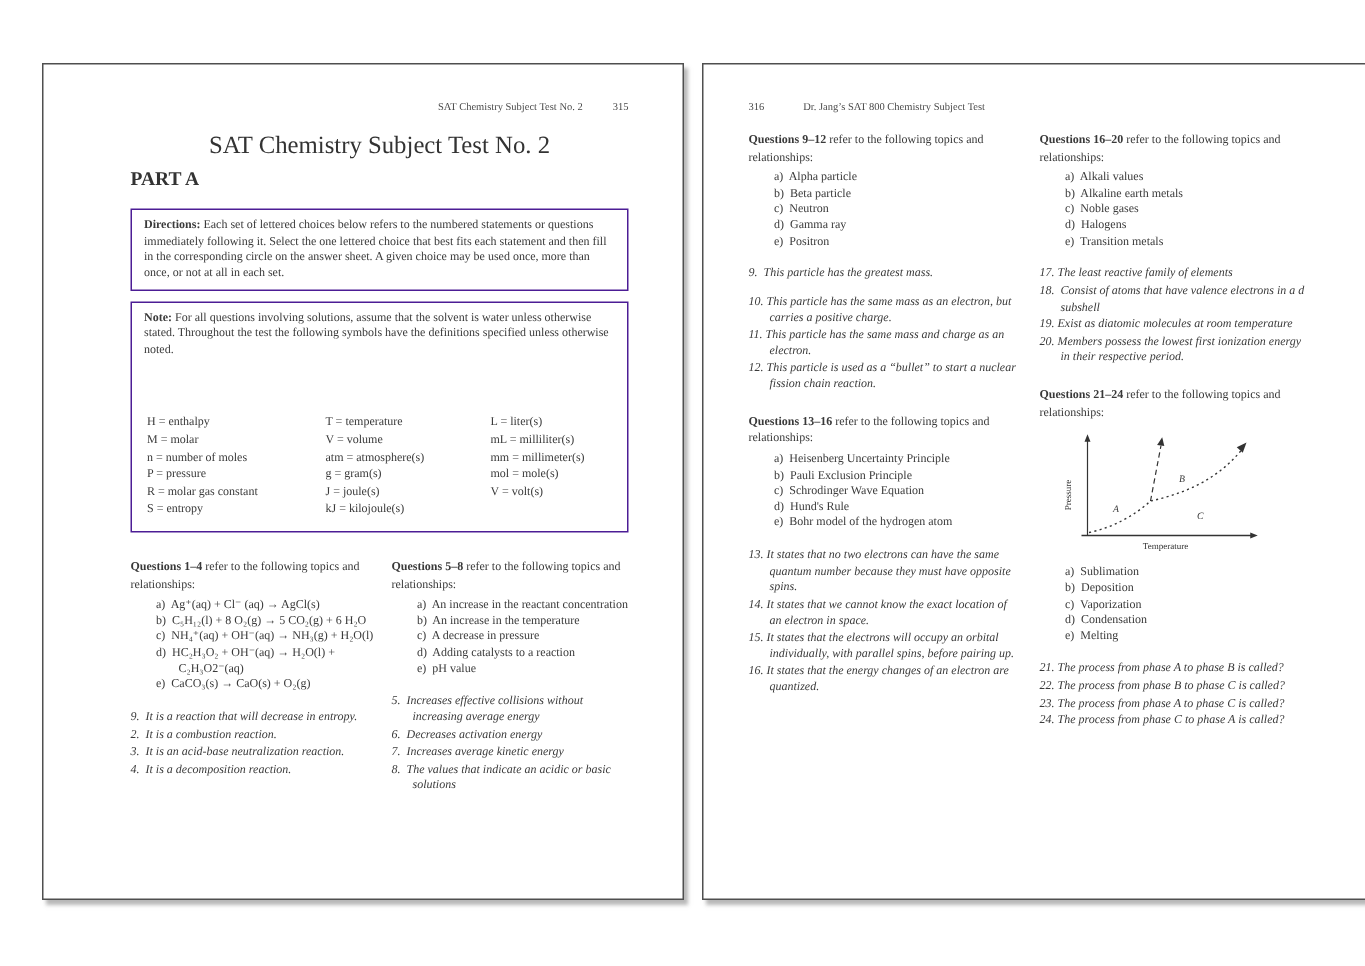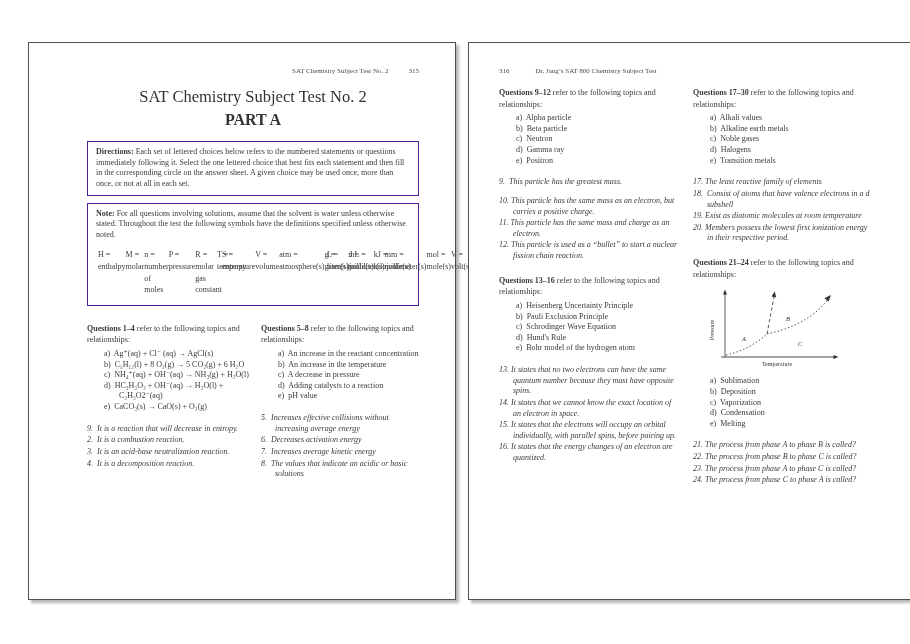--- a/index.html
+++ b/index.html
@@ -8,26 +8,26 @@
   .page{position:absolute;top:42px;height:558px;background:#fff;box-sizing:border-box;
         border:1.5px solid #4f4f4f;box-shadow:2.5px 3px 2.5px rgba(125,125,125,.55);}
   #left-page{left:28px;width:428px;}
   #right-page{left:468px;width:462px;}
   .lp-inner{padding:24px 36px 0 58px;}
   .rp-inner{padding:24px 28px 0 30px;}
   .hdr{font-size:7px;color:#4a4a4a;display:flex;}
   .lp-hdr{justify-content:flex-end;}
   .rp-hdr .sp{margin-left:26px;}
   h1{font-size:16.5px;font-weight:normal;text-align:center;margin:12px 0 4px;color:#333;}
-  h2{font-size:16px;font-weight:bold;text-align:center;margin:0 0 12px;color:#333;}
+  h2{font-size:13px;font-weight:bold;text-align:left;margin:0 0 12px;color:#333;}
   .box{border:1px solid #4c1d95;padding:5px 8px;font-size:8px;line-height:1.33;}
   .note-box{margin-top:7px;}
   .bold{font-weight:bold;}
   .symbols{display:flex;margin:9px 0 4px 2px;line-height:1.45;}
-  .sym-col{display:flex;flex-direction:row;}
+  .sym-col{display:flex;flex-direction:column;margin-top:28px;}
   .sym-col1{width:119px;}
   .sym-col2{width:110px;}
   .two-col{display:flex;gap:10px;margin-top:17px;}
   .col-a{width:164px;}
   .col-b{flex:1;}
   .rp-cols{display:flex;gap:13px;}
   .rp-col{width:181px;}
   .qblock{font-size:8px;line-height:1.33;}
   .qblock + .qblock{margin-top:13px;}
   .q-heading{margin:0 0 3px;line-height:1.45;}
@@ -170,21 +170,21 @@
             <div class="q-item">14. It states that we cannot know the exact location of an electron in space.</div>
             <div class="q-item">15. It states that the electrons will occupy an orbital individually, with parallel spins, before pairing up.</div>
             <div class="q-item">16. It states that the energy changes of an electron are quantized.</div>
           </div>
         </section>
 
       </div>
       <div class="rp-col">
 
         <section class="qblock">
-          <p class="q-heading"><span class="bold">Questions 17–30</span><span> refer to the following topics and relationships:</span></p>
+          <p class="q-heading"><span class="bold">Questions 16–20</span><span> refer to the following topics and relationships:</span></p>
           <div class="choices">
             <div class="choice">a)  Alkali values</div>
             <div class="choice">b)  Alkaline earth metals</div>
             <div class="choice">c)  Noble gases</div>
             <div class="choice">d)  Halogens</div>
             <div class="choice">e)  Transition metals</div>
           </div>
           <div class="q-list">
             <div class="q-item">17. The least reactive family of elements</div>
             <div class="q-item">18.  Consist of atoms that have valence electrons in a d subshell</div>

